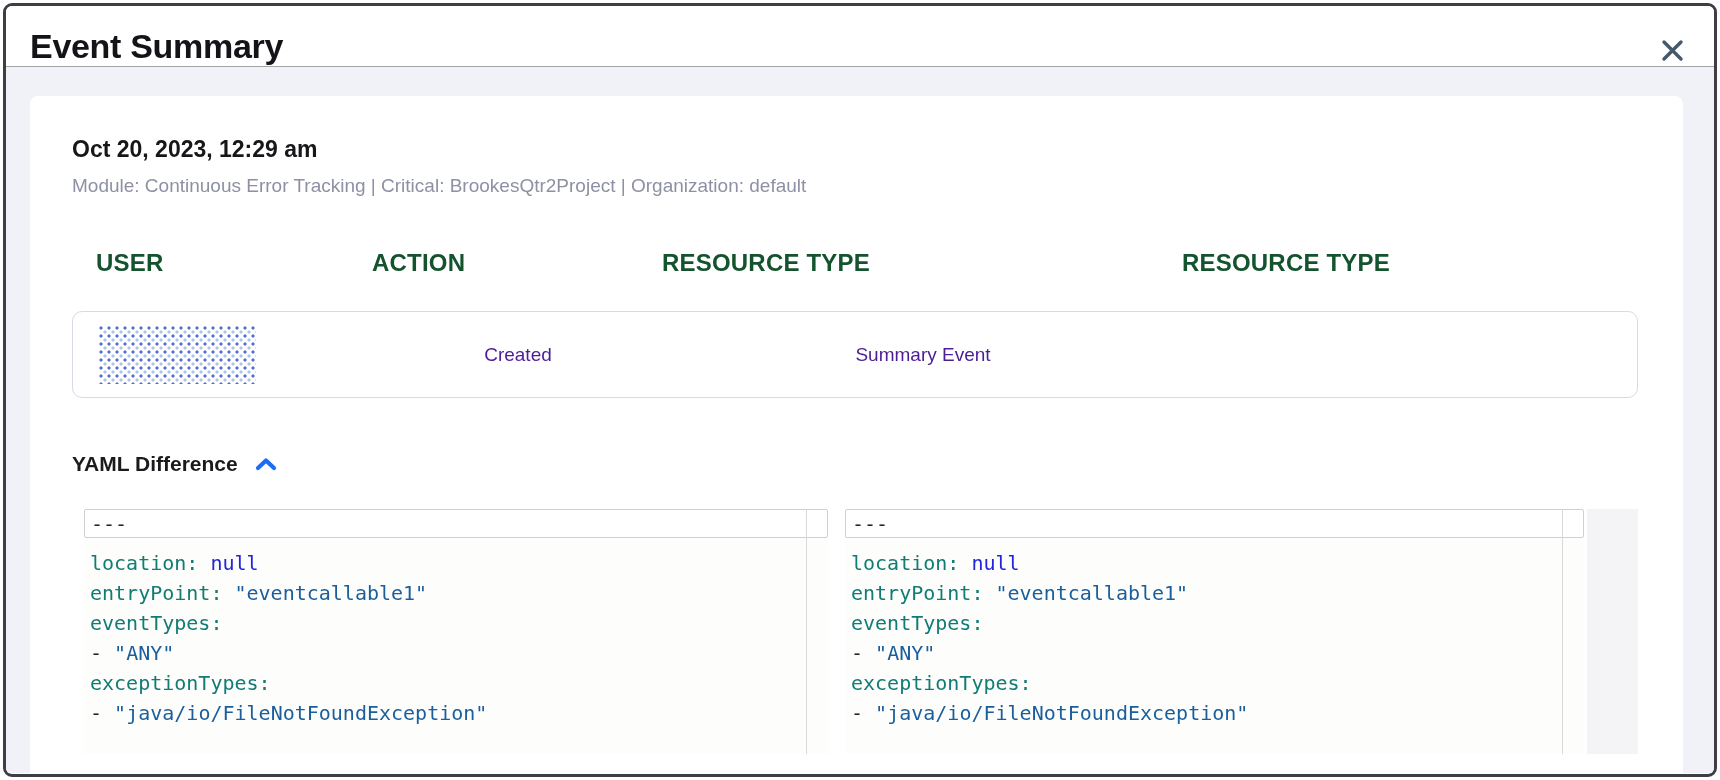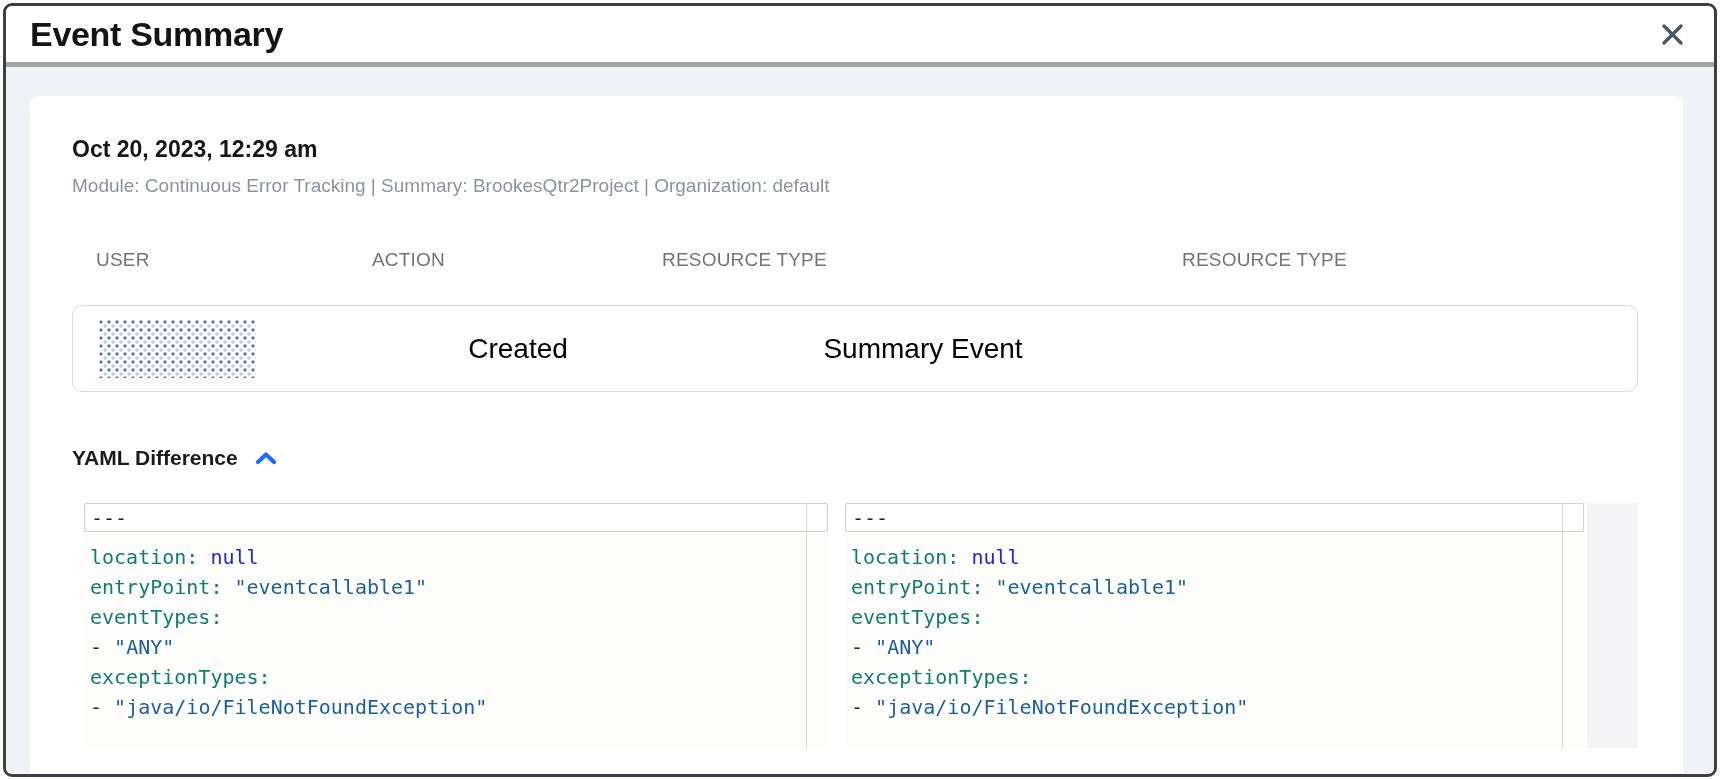--- a/index.html
+++ b/index.html
@@ -3,45 +3,45 @@
 <meta charset="utf-8">
 <style>
   html,body{margin:0;padding:0;width:1720px;height:780px;background:#fff;
     font-family:"Liberation Sans", sans-serif;}
   *{box-sizing:border-box;}
 
   .frame{position:absolute;inset:3px;border:3px solid #3e3e44;border-radius:9px;
     overflow:hidden;background:#fff;}
 
   
-  .modal-header{height:61px;display:flex;align-items:center;padding:0 26px 0 24px;
-    background:#fff;border-bottom:5px solid #a3a3a3;}
+  .modal-header{height:61px;display:flex;align-items:flex-end;padding:0 26px 0 24px;
+    background:#fff;border-bottom:1px solid #a3a3a3;}
   .modal-title{font-size:34px;font-weight:700;color:#141418;letter-spacing:-0.3px;}
   .close-btn{margin-left:auto;background:none;border:none;padding:4px;cursor:pointer;
     display:flex;align-items:center;justify-content:center;color:#46586c;}
 
   
   .modal-body{height:calc(100% - 62px);background:#f1f1f8;
     padding:29px 31px 0 24px;}
   .card{background:#fff;border-radius:8px 8px 0 0;height:100%;
     padding:40px 0 8px 42px;overflow:hidden;}
 
   .event-ts{font-size:23px;font-weight:700;color:#17171a;}
   .event-meta{margin-top:12px;font-size:19px;color:#8e90a4;}
 
   
   .tbl-grid{display:grid;grid-template-columns:300px 290px 520px 340px 1fr;
     width:1566px;align-items:center;}
   .thead{margin-top:52px;}
-  .th{font-size:19px;font-weight:400;color:#737373;letter-spacing:0.2px;}
+  .th{font-size:24px;font-weight:700;color:#14532d;letter-spacing:0.2px;}
   .th:first-child{padding-left:24px;}
   .th:not(:first-child){text-align:left;}
   .trow{margin-top:34px;height:87px;border:1px solid #d9dae6;border-radius:10px;
     background:#fff;}
-  .td{font-size:28px;color:#000000;text-align:center;}
+  .td{font-size:19px;color:#4c1d95;text-align:center;}
   .td-user{text-align:left;}
   .redacted{width:157px;height:58px;margin-left:26px;background-color:#fff;
     background-image:
       radial-gradient(circle at 2px 2px, rgba(50,92,198,0.85) 1.3px, transparent 1.9px),
       radial-gradient(circle at 6px 6px, rgba(90,125,210,0.45) 1.3px, transparent 1.9px);
     background-size:8px 8px;}
 
   
   .yaml-head{margin-top:54px;display:flex;align-items:center;gap:15px;}
   .yaml-label{font-size:21px;font-weight:600;color:#1b1b1f;}
@@ -73,21 +73,21 @@
       <svg width="23" height="23" viewBox="0 0 23 23">
         <path d="M3 3 L20 20 M20 3 L3 20" stroke="currentColor" stroke-width="3.4" stroke-linecap="round" fill="none"></path>
       </svg>
     </button>
   </div>
 
   <div class="modal-body">
     <div class="card">
 
       <div class="event-ts">Oct 20, 2023, 12:29 am</div>
-      <div class="event-meta">Module: Continuous Error Tracking | Summary: BrookesQtr2Project | Organization: default</div>
+      <div class="event-meta">Module: Continuous Error Tracking | Critical: BrookesQtr2Project | Organization: default</div>
 
       <div class="tbl-grid thead" id="thead">
           <div class="th">USER</div>
           <div class="th">ACTION</div>
           <div class="th">RESOURCE TYPE</div>
           <div class="th">RESOURCE TYPE</div>
           <div class="th"></div>
         </div>
 
       <div class="tbl-grid trow">

